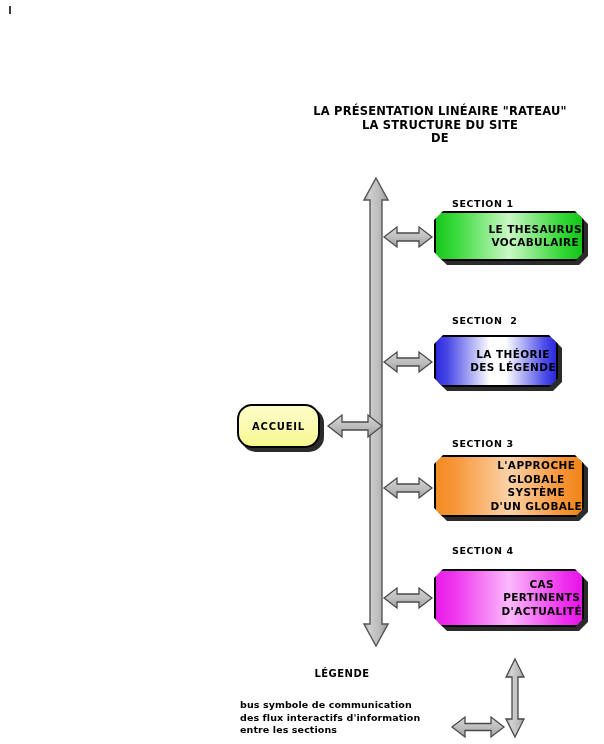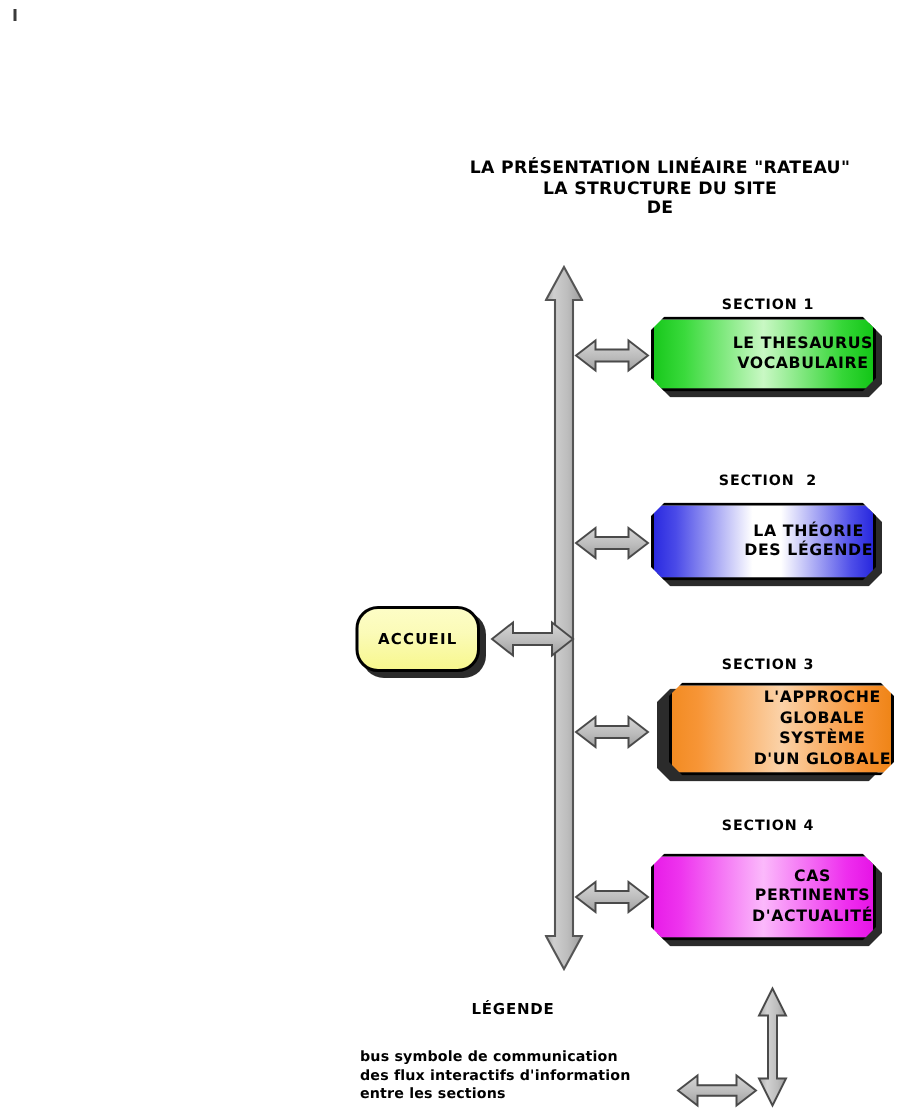--- a/index.html
+++ b/index.html
@@ -57,21 +57,20 @@
   .hconn { position: absolute; }
   .hconn svg { display: block; }
 
   
   .sec-label {
     position: absolute;
     font-size: 9.5px;
     font-weight: bold;
     letter-spacing: 0.6px;
     white-space: pre;
-    text-align: center;
   }
   .box-wrap { position: absolute; }
   .box-shadow {
     position: absolute;
     left: 4px;
     top: 4px;
     right: -4px;
     bottom: -4px;
     background: #2b2b2b;
     clip-path: polygon(9px 0, calc(100% - 9px) 0, 100% 9px, 100% calc(100% - 9px),
@@ -89,21 +88,21 @@
     text-align: center;
     font-size: 10.5px;
     font-weight: bold;
     line-height: 13.5px;
     letter-spacing: 0.4px;
     clip-path: polygon(9px 0, calc(100% - 9px) 0, 100% 9px, 100% calc(100% - 9px),
                        calc(100% - 9px) 100%, 9px 100%, 0 calc(100% - 9px), 0 9px);
   }
   .fill-green  { background: linear-gradient(to right, #18c81c 0%, #3ada3c 14%, #c9f8c4 50%, #35d637 86%, #13c617 100%); }
   .fill-blue   { background: linear-gradient(to right, #2a2ae0 0%, #4a4ae8 10%, #ffffff 45%, #ffffff 58%, #4f4fe9 90%, #2828de 100%); }
-  .fill-orange { background: linear-gradient(to right, #f28b22 0%, #f79536 12%, #fbd2a8 50%, #f79130 88%, #ef8518 100%); margin-left: 12px; }
+  .fill-orange { background: linear-gradient(to right, #f28b22 0%, #f79536 12%, #fbd2a8 50%, #f79130 88%, #ef8518 100%); }
   .fill-pink   { background: linear-gradient(to right, #e81ce8 0%, #ee34ee 12%, #fbb9fb 50%, #ee2eee 88%, #e614e6 100%); }
 
   
   .accueil-wrap { position: absolute; left: 237px; top: 404px; width: 83px; height: 44px; }
   .accueil-shadow {
     position: absolute; left: 4px; top: 4px; width: 83px; height: 44px;
     background: #2b2b2b; border-radius: 15px;
   }
   .accueil {
     position: relative;
@@ -192,21 +191,21 @@
       <defs>
         <linearGradient id="cg2" x1="0" y1="0" x2="0" y2="1">
           <stop offset="0%" stop-color="#d6d6d6"></stop>
             <stop offset="55%" stop-color="#bcbcbc"></stop>
             <stop offset="100%" stop-color="#a0a0a0"></stop>
         </linearGradient>
       </defs>
       <polygon points="2,14 15,4 15,10 37,10 37,4 50,14 37,24 37,18 15,18 15,24" fill="url(#cg2)" stroke="#4a4a4a" stroke-width="1.3" stroke-linejoin="miter"></polygon>
     </svg>
   </div>
-  <div class="box-wrap" style="left:434px; top:335px; width:150px; height:52px;">
+  <div class="box-wrap" style="left:434px; top:335px; width:124px; height:52px;">
     <div class="box-shadow"></div>
     <div class="box-inner fill-blue">
       <div>
         <div>LA THÉORIE</div>
         <div>DES LÉGENDE</div>
       </div>
     </div>
   </div>
 
   <div class="hconn" style="left:326px; top:412px;">

